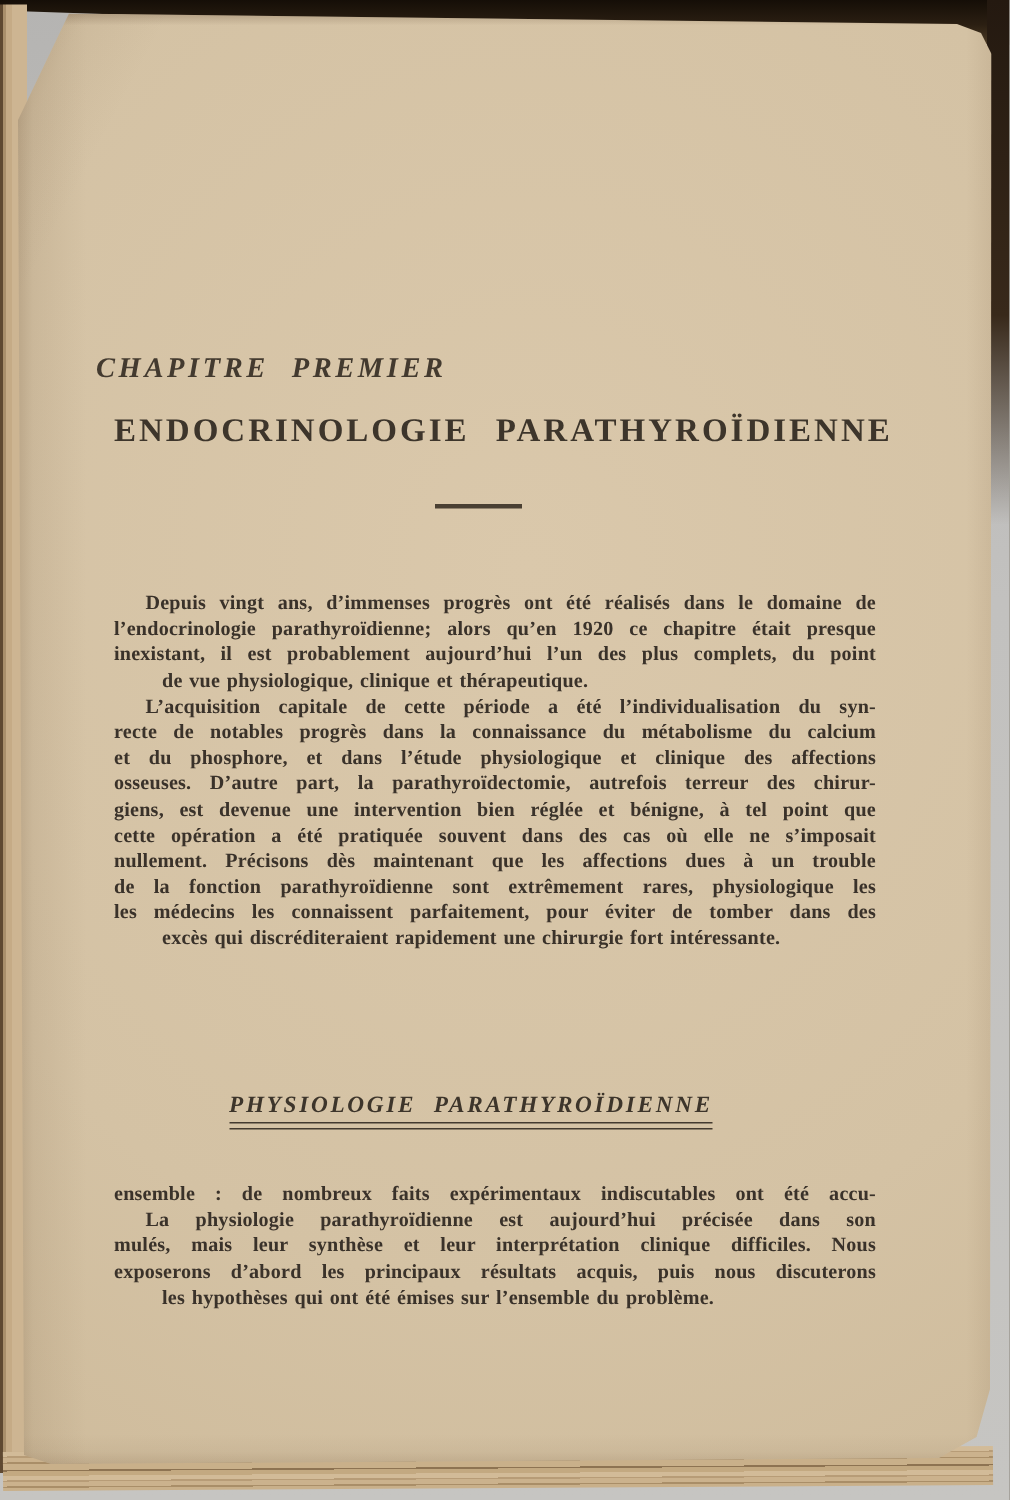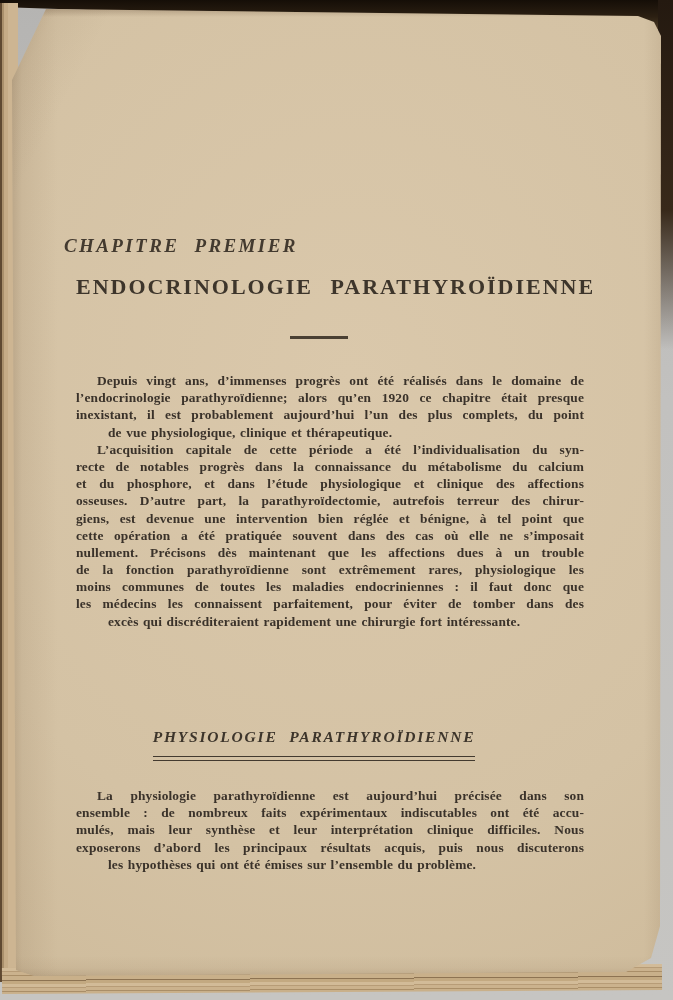--- a/index.html
+++ b/index.html
@@ -54,36 +54,36 @@
   .main-title{
     position:absolute;top:268px;width:100%;text-align:center;white-space:nowrap;
     font-weight:700;font-size:22px;line-height:26px;letter-spacing:2px;word-spacing:10px;
     color:#3d352b;
   }
   .title-rule{
     position:absolute;top:330px;left:214px;width:58px;height:2.5px;
     background:#4a4033;
   }
   .flow{position:absolute;width:100%;}
-  .flow-1{top:366px;}
+  .flow-1{top:387px;}
   .flow-3{top:781px;}
   .ln{
     font-weight:700;font-size:13.4px;line-height:17.2px;height:17.2px;
     letter-spacing:.15px;word-spacing:1px;
     text-align:justify;text-align-last:justify;color:#3a322a;
   }
   .ln.first{text-indent:21px;}
   .ln.last{text-align-last:left;margin-left:32px;}
   .section-title{
     position:absolute;top:721px;width:100%;text-align:center;transform:translateX(-16px);
     font-style:italic;font-weight:700;font-size:15.5px;line-height:19px;
     letter-spacing:1.8px;word-spacing:6px;color:#3d352b;
   }
   .u2{display:inline-block;padding-bottom:2.5px;border-bottom:1px solid #433a2f;}
-  .u1{display:inline-block;padding-bottom:10px;border-bottom:1.6px solid #433a2f;}
+  .u1{display:inline-block;padding-bottom:2px;border-bottom:1.6px solid #433a2f;}
   .watermark{
     position:absolute;left:327px;top:829px;z-index:6;
     font-family:"Liberation Sans",sans-serif;font-size:35px;line-height:46px;
     color:#2e6fe0;opacity:.85;letter-spacing:.5px;white-space:nowrap;
   }
 </style>
 </head>
 <body>
 
 <div class="scene">
@@ -107,32 +107,31 @@
         <div class="ln">inexistant, il est probablement aujourd’hui l’un des plus complets, du point</div>
         <div class="ln last">de vue physiologique, clinique et thérapeutique.</div>
         <div class="ln first">L’acquisition capitale de cette période a été l’individualisation du syn-</div>
         <div class="ln">recte de notables progrès dans la connaissance du métabolisme du calcium</div>
         <div class="ln">et du phosphore, et dans l’étude physiologique et clinique des affections</div>
         <div class="ln">osseuses. D’autre part, la parathyroïdectomie, autrefois terreur des chirur-</div>
         <div class="ln">giens, est devenue une intervention bien réglée et bénigne, à tel point que</div>
         <div class="ln">cette opération a été pratiquée souvent dans des cas où elle ne s’imposait</div>
         <div class="ln">nullement. Précisons dès maintenant que les affections dues à un trouble</div>
         <div class="ln">de la fonction parathyroïdienne sont extrêmement rares, physiologique les</div>
-        <div class="ln">moins communes de toutes les maladies endocriniennes : il faut donc que</div>
         <div class="ln">les médecins les connaissent parfaitement, pour éviter de tomber dans des</div>
         <div class="ln last">excès qui discréditeraient rapidement une chirurgie fort intéressante.</div>
       </div>
 
       <div class="section-title">
         <span class="u2"><span class="u1">PHYSIOLOGIE  PARATHYROÏDIENNE</span></span>
       </div>
 
       <div class="flow flow-3">
+        <div class="ln">ensemble : de nombreux faits expérimentaux indiscutables ont été accu-</div>
         <div class="ln first">La physiologie parathyroïdienne est aujourd’hui précisée dans son</div>
-        <div class="ln">ensemble : de nombreux faits expérimentaux indiscutables ont été accu-</div>
         <div class="ln">mulés, mais leur synthèse et leur interprétation clinique difficiles. Nous</div>
         <div class="ln">exposerons d’abord les principaux résultats acquis, puis nous discuterons</div>
         <div class="ln last">les hypothèses qui ont été émises sur l’ensemble du problème.</div>
       </div>
 
     </div>
   </div>
 
 </div>
 

